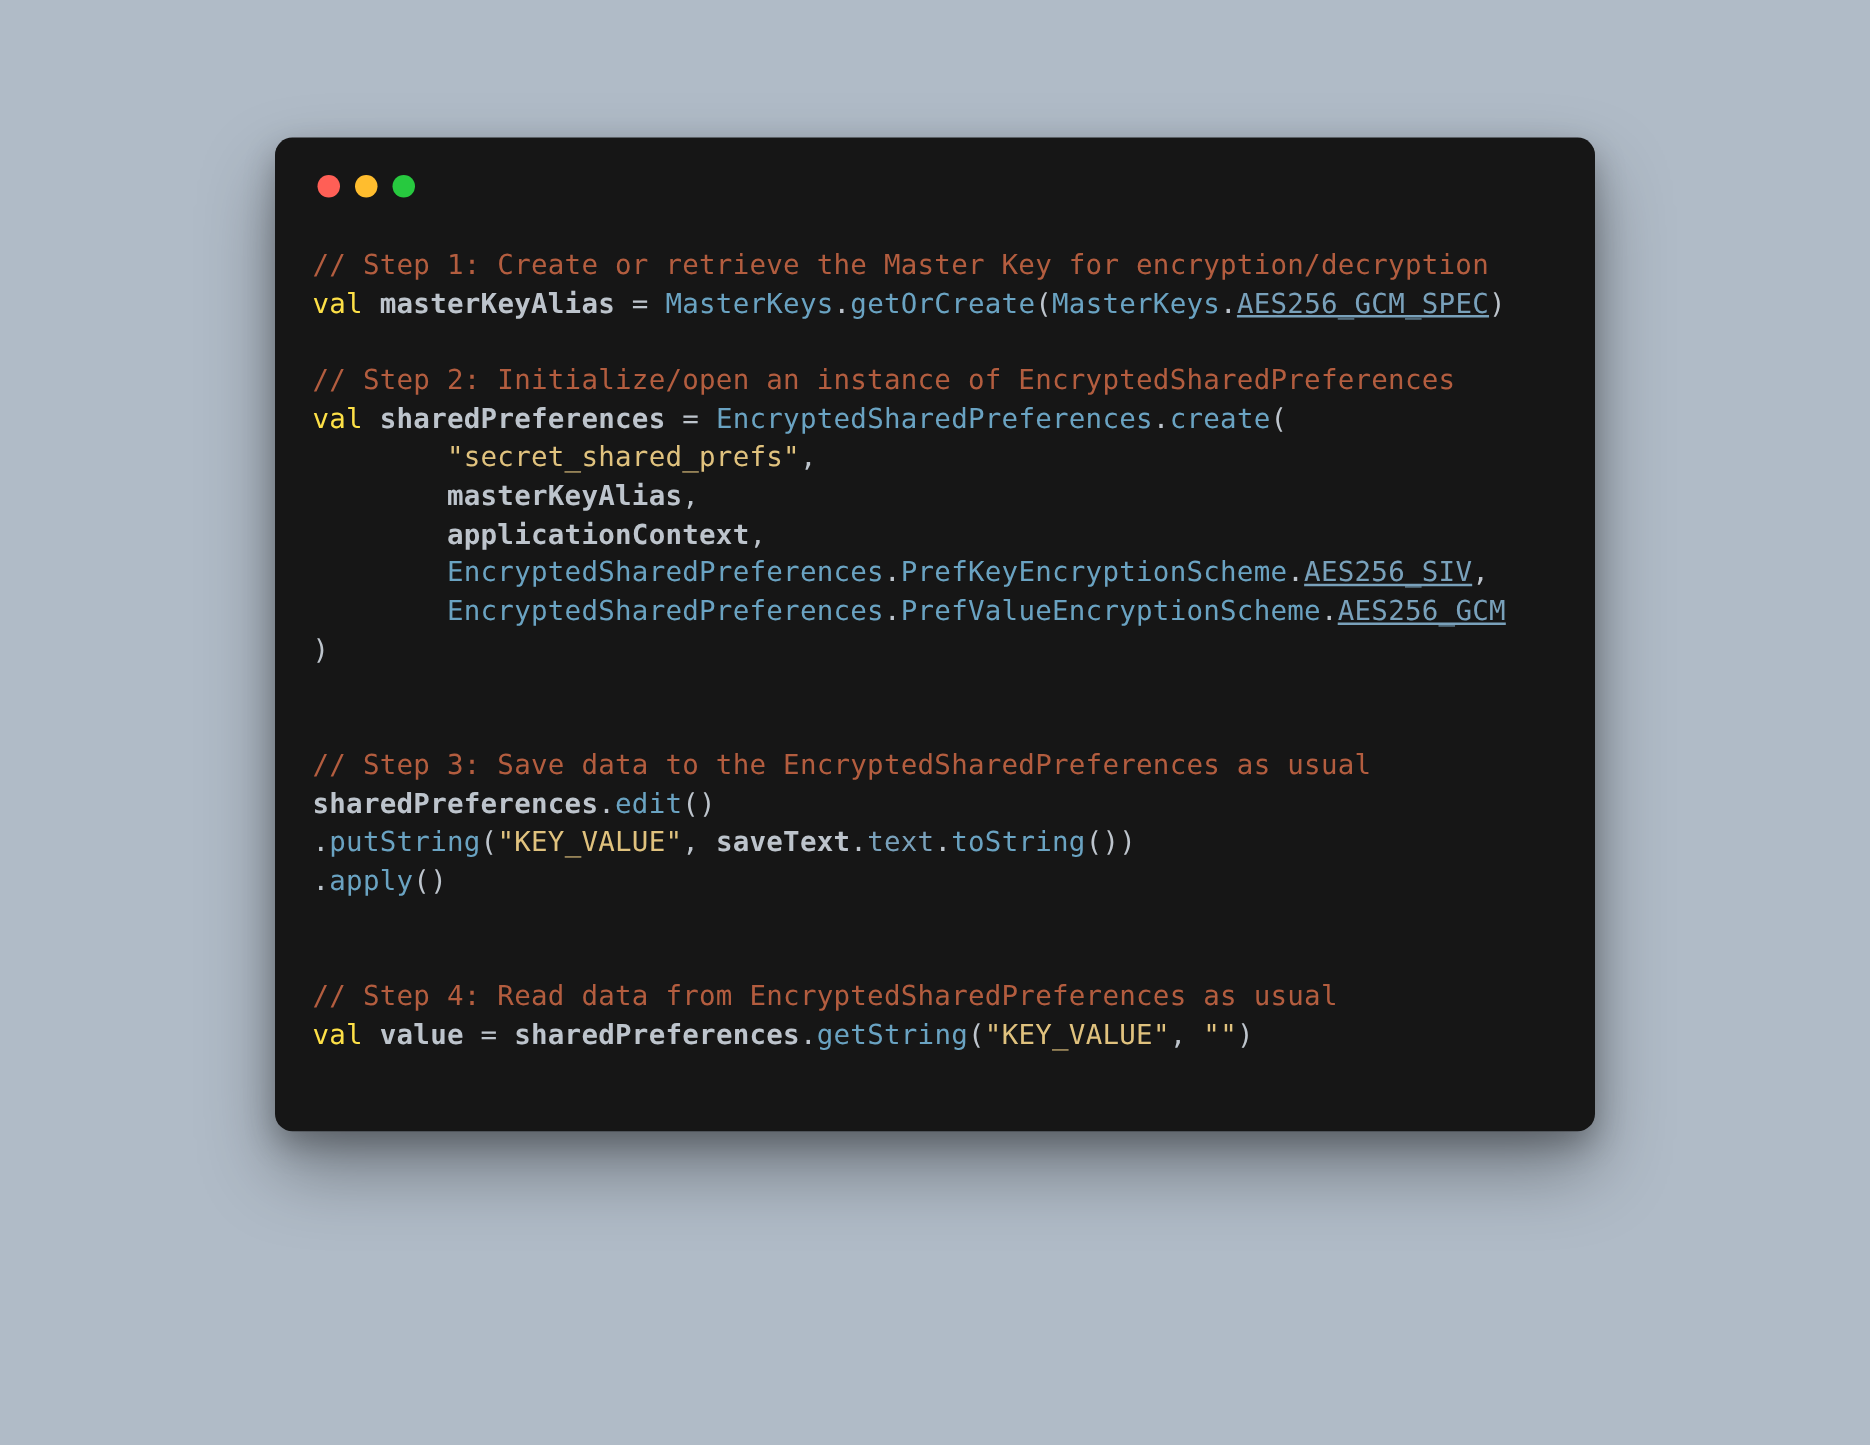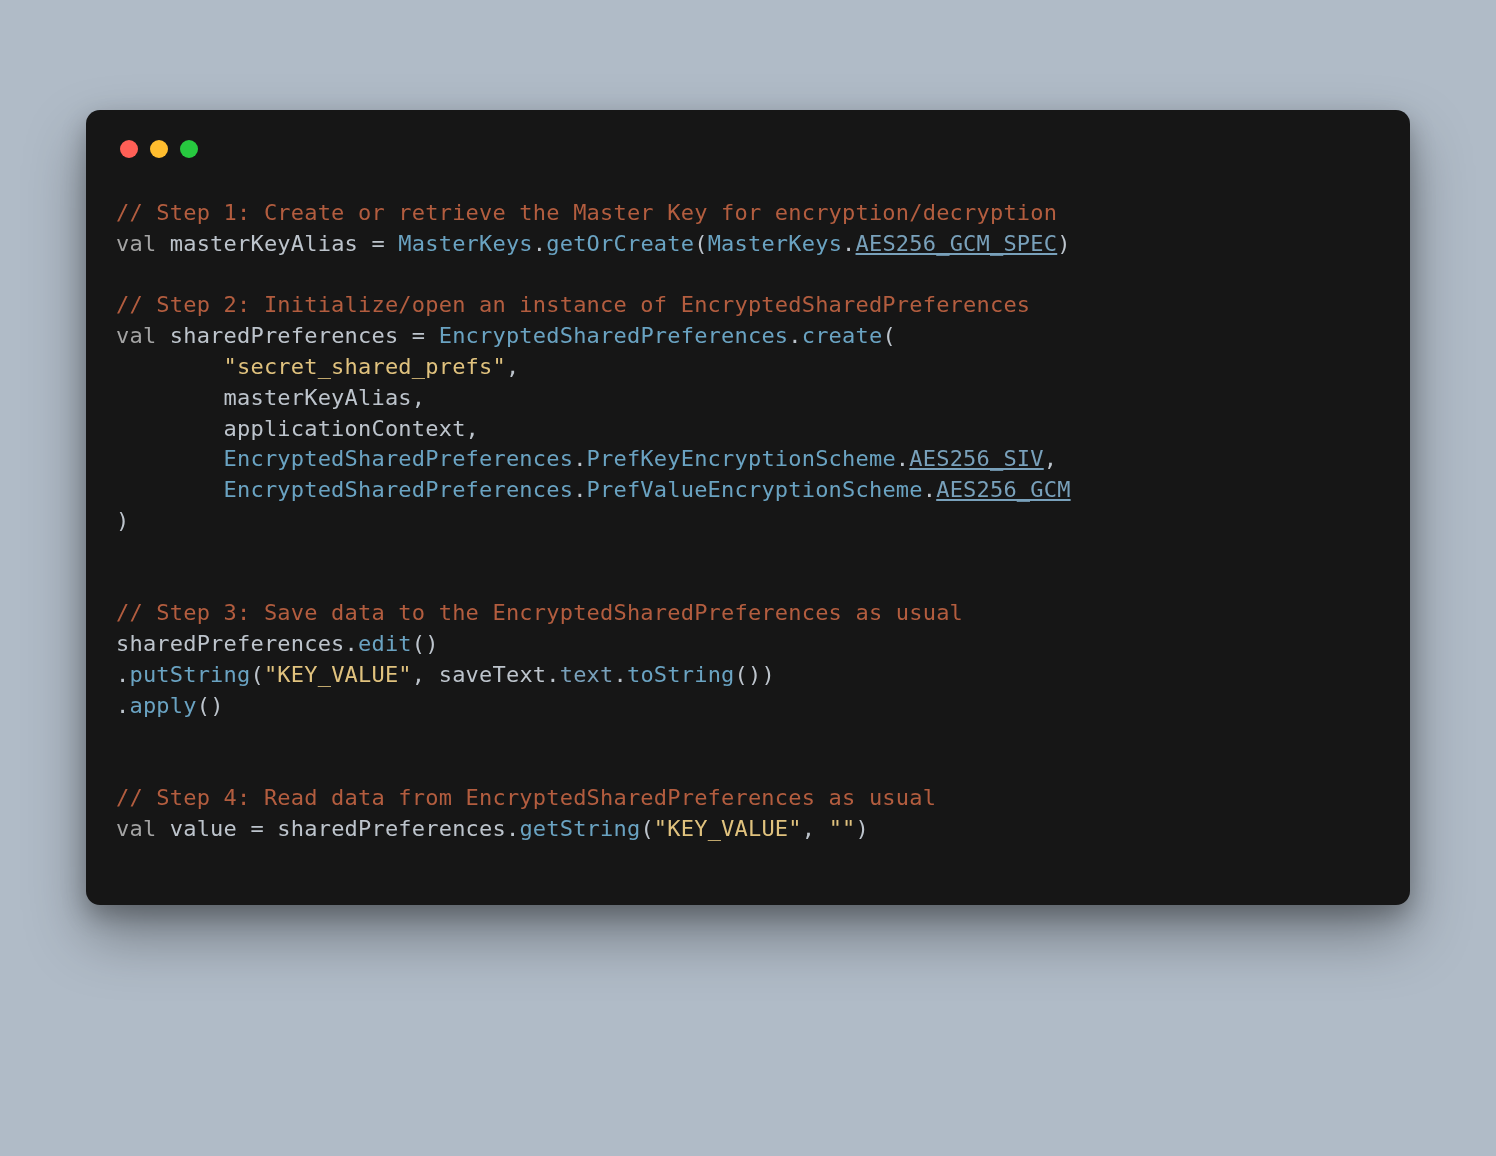--- a/index.html
+++ b/index.html
@@ -7,21 +7,21 @@
     background: #b0bbc7;
     width: 1496px;
     height: 1156px;
     display: flex;
     justify-content: center;
     align-items: flex-start;
     padding-top: 110px;
     font-family: ui-monospace, "SF Mono", Menlo, Consolas, monospace;
   }
   .window {
-    width: 1324px;
+    width: 1056px;
     background: #161616;
     border-radius: 14px;
     box-shadow: 0 30px 60px rgba(0,0,0,0.35), 0 10px 25px rgba(0,0,0,0.25);
     padding: 30px 30px 60px 30px;
   }
   .traffic-lights {
     display: flex;
     gap: 12px;
     margin-bottom: 40px;
     margin-left: 4px;
@@ -35,22 +35,22 @@
   .yellow { background: #ffbd2e; }
   .green { background: #27c93f; }
   .code {
     font-size: 22px;
     line-height: 1.4;
     white-space: pre;
     color: #bdc4cc;
     letter-spacing: 0.2px;
   }
   .tk-comment  { color: #b35d3f; }
-  .tk-keyword  { color: #a3a3a3; }
-  .tk-ident    { color: #bdc4cc; }
+  .tk-keyword  { color: #fde047; }
+  .tk-ident    { color: #bdc4cc; font-weight: bold; }
   .tk-punct    { color: #bdc4cc; }
   .tk-type     { color: #6aa3c2; }
   .tk-method   { color: #6aa3c2; text-align: right; }
   .tk-prop     { color: #79a1bb; margin-top: 41px; }
   .tk-const    { color: #79a1bb; text-decoration: underline; }
   .tk-string   { color: #e0c27e; }
 </style>
 </head>
 <body>
 

